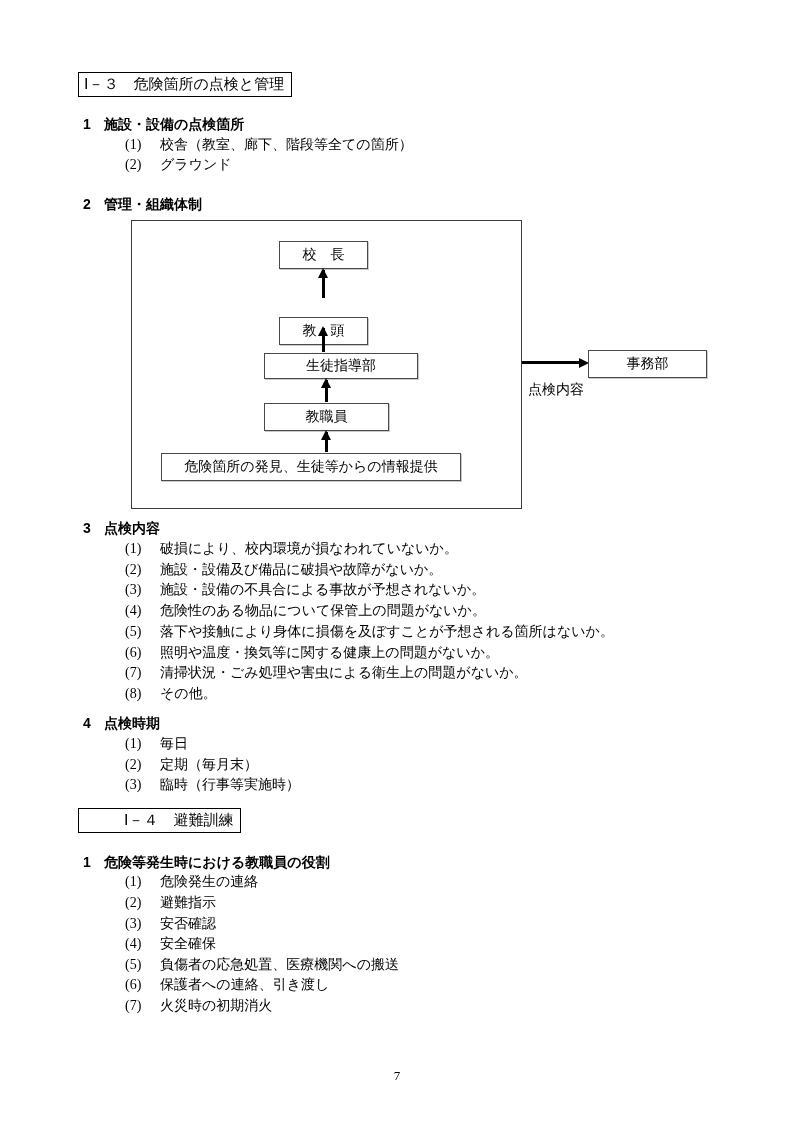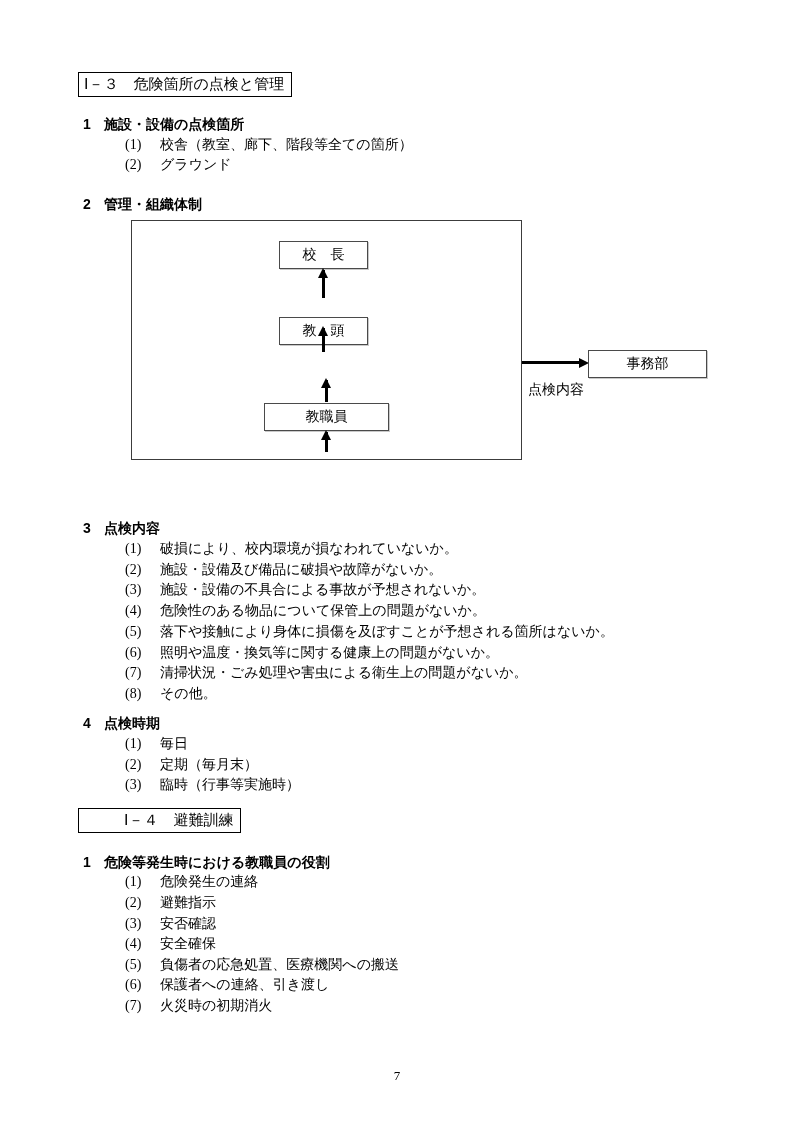--- a/index.html
+++ b/index.html
@@ -17,21 +17,21 @@
   .sec-heading {
     position:absolute; left:83px; font-family:"Liberation Sans", sans-serif;
     font-weight:bold; font-size:14px; line-height:20px; white-space:nowrap;
   }
   .sec-num {display:inline-block; width:21px;}
   .item {
     position:absolute; left:125px; font-size:14px; line-height:20px; white-space:nowrap;
   }
   .item-label {display:inline-block; width:35px;}
   .diagram {
-    position:absolute; left:131px; top:220px; width:391px; height:240px;
+    position:absolute; left:131px; top:220px; width:391px; height:289px;
     border:1px solid #3c3c3c; box-sizing:border-box; background:#fff;
   }
   .node {
     position:absolute; border:1px solid #4a4a4a; background:#fff;
     display:flex; align-items:center; justify-content:center;
     font-size:14px; box-sizing:border-box; white-space:nowrap;
     box-shadow:1px 1px 0 #c9c9c9;
   }
   .varrow {position:absolute; width:3px; background:#000;}
   .varrow::before {
@@ -68,23 +68,25 @@
 
 <div class="sec-heading" style="top:194px;">
   <span class="sec-num">2</span><span>管理・組織体制</span>
 </div>
 
 <div class="diagram">
   <div class="node" style="left:147px; top:20px; width:89px; height:28px;">校　長</div>
   <div class="varrow" style="left:190px; top:49px; height:28px;"></div>
   <div class="node" style="left:147px; top:96px; width:89px; height:28px;">教　頭</div>
   <div class="varrow" style="left:190px; top:107px; height:24px;"></div>
+  <div class="node" style="left:132px; top:132px; width:154px; height:26px;">生徒指導部</div>
   <div class="varrow" style="left:193px; top:159px; height:22px;"></div>
   <div class="node" style="left:132px; top:182px; width:125px; height:28px;">教職員</div>
   <div class="varrow" style="left:193px; top:211px; height:20px;"></div>
+  <div class="node" style="left:29px; top:232px; width:300px; height:28px;">危険箇所の発見、生徒等からの情報提供</div>
 </div>
 <div class="harrow" style="left:522px; top:361px; width:58px;"></div>
 <div class="node" style="left:588px; top:350px; width:119px; height:28px;">事務部</div>
 <div class="float-label" style="left:528px; top:381px;">点検内容</div>
 
 <div class="sec-heading" style="top:518px;">
   <span class="sec-num">3</span><span>点検内容</span>
 </div>
 <div class="item" style="top:539px;">
   <span class="item-label">(1)</span><span>破損により、校内環境が損なわれていないか。</span>

